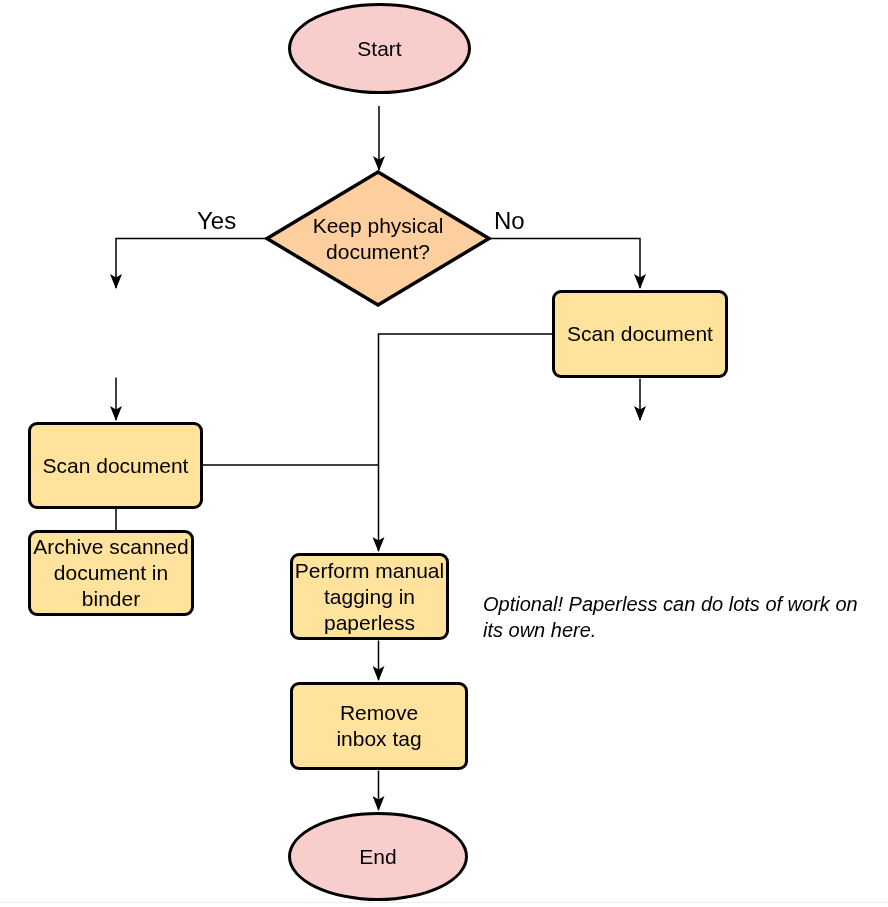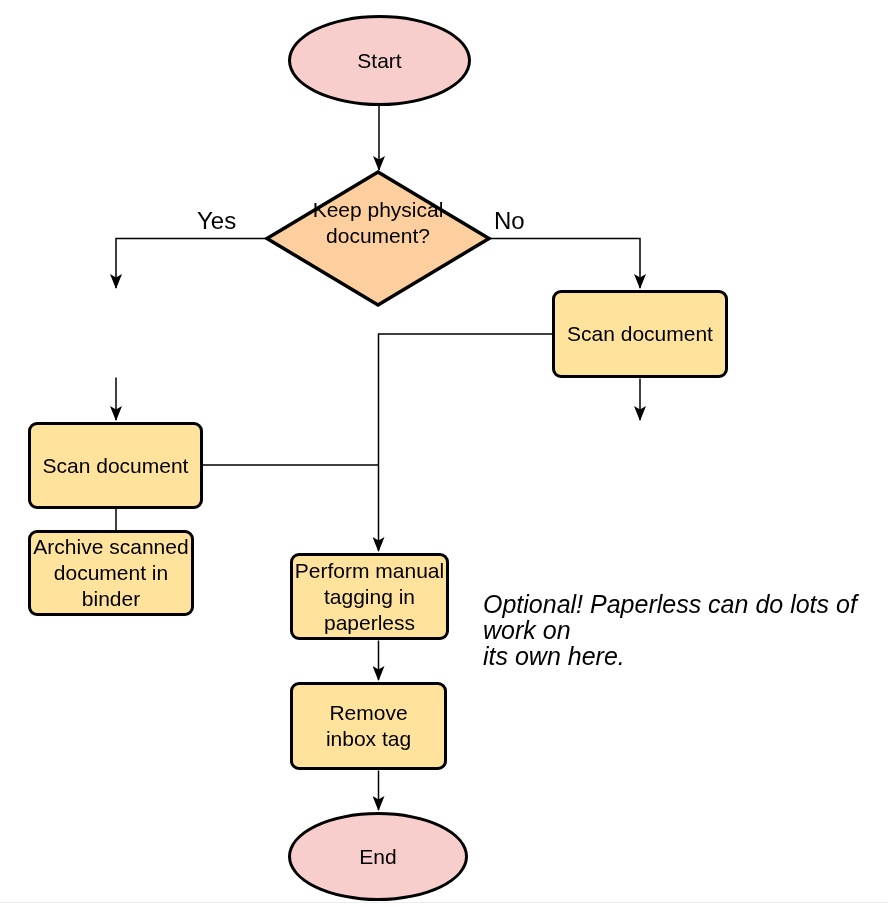--- a/index.html
+++ b/index.html
@@ -44,42 +44,42 @@
     border: 3px solid var(--line, #000000);
     border-radius: 9px;
   }
   .terminal {
     background: var(--terminal-fill, #f8cecc);
     border: 3.5px solid var(--line, #000000);
     border-radius: 50%;
   }
   .decision-label {
     position: absolute;
-    left: 266px; top: 156px;
+    left: 266px; top: 172px;
     width: 224px; height: 133px;
     display: flex;
     align-items: center;
     justify-content: center;
     text-align: center;
     white-space: pre-line;
     font-size: 21px;
     line-height: 26px;
   }
   .edge-label {
     position: absolute;
     width: 60px;
     text-align: left;
     font-size: 24px;
     line-height: 21px;
   }
   .annotation {
     position: absolute;
     left: 483px; top: 591px;
     width: 400px;
-    font-size: 25px;
+    font-size: 20px;
     line-height: 26px;
     font-style: italic;
     white-space: pre-line;
   }
   .bottom-divider {
     position: absolute;
     left: 0; top: 902px;
     width: 888px; height: 1px;
     background: var(--divider, #ededed);
   }
@@ -112,21 +112,21 @@
 
     <path class="edge" d="M 640 378.5 L 640 420" marker-end="url(#arrow)"></path>
 
     <path class="edge" d="M 116 509 L 116 551" marker-end="url(#arrow)"></path>
 
     <path class="edge" d="M 378.5 640.5 L 378.5 680" marker-end="url(#arrow)"></path>
 
     <path class="edge" d="M 378.5 770.5 L 378.5 810" marker-end="url(#arrow)"></path>
   </svg>
 
-  <div class="node terminal" style="left:288px; top:15px; width:183px; height:91px;">Start</div>
+  <div class="node terminal" style="left:288px; top:3px; width:183px; height:91px;">Start</div>
 
   <div class="decision-label">Keep physical
 document?</div>
 
   <div class="edge-label" style="left:197px; top:210px;">Yes</div>
 
   <div class="edge-label" style="left:494px; top:210px;">No</div>
 
 
   <div class="node process" style="left:28px; top:422px; width:175px; height:87px;">Scan document</div>
@@ -135,21 +135,21 @@
 document in
 binder</div>
 
   <div class="node process" style="left:552px; top:290px; width:176px; height:88px;">Scan document</div>
 
 
   <div class="node process" style="left:290px; top:553px; width:159px; height:87px;">Perform manual
 tagging in
 paperless</div>
 
-  <div class="node process" style="left:290px; top:682px; width:157px; height:88px;">Remove
+  <div class="node process" style="left:290px; top:682px; width:178px; height:88px;">Remove
 inbox tag</div>
 
   <div class="node terminal" style="left:288px; top:812px; width:180px; height:89px;">End</div>
 
   <div class="annotation">Optional! Paperless can do lots of work on
 its own here.</div>
 
   <div class="bottom-divider"></div>
 
 </div>

